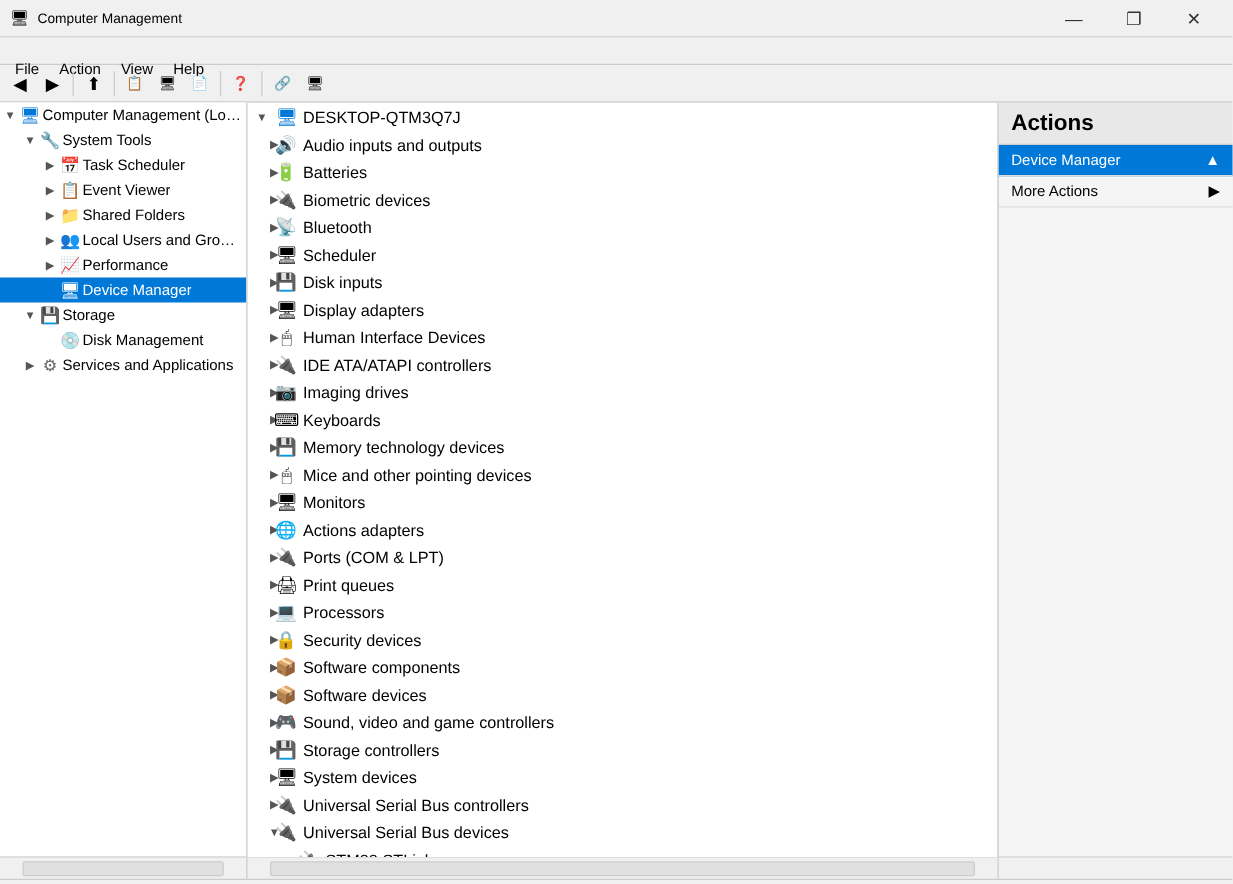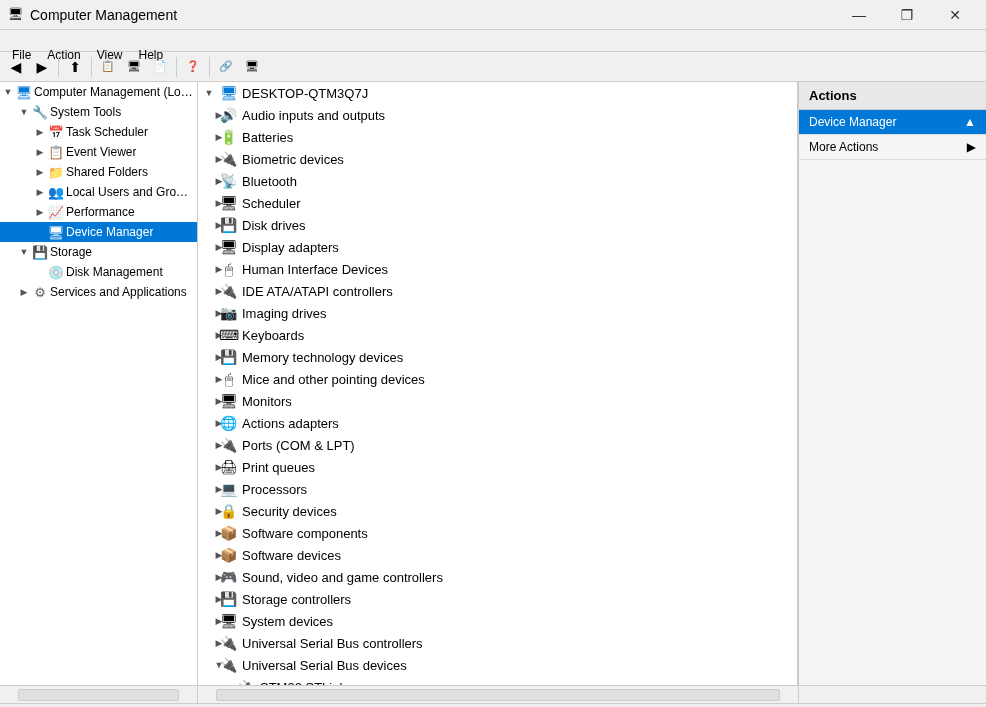--- a/index.html
+++ b/index.html
@@ -26,21 +26,21 @@
     .title-bar-left {
       display: flex;
       align-items: center;
       gap: 6px;
     }
     .title-bar-icon {
       width: 16px;
       height: 16px;
     }
     .title-bar-title {
-      font-size: 14px;
+      font-size: 11px;
       color: #000;
       text-align: right;
     }
     .title-bar-controls {
       display: flex;
       gap: 2px;
     }
     .title-bar-btn {
       width: 46px;
       height: 30px;
@@ -197,21 +197,21 @@
     .right-panel {
       width: 188px;
       min-width: 188px;
       background: #f5f5f5;
       border-left: 1px solid #ccc;
     }
     .actions-header {
       background: #e8e8e8;
       padding: 6px 10px;
       font-weight: bold;
-      font-size: 13px;
+      font-size: 18px;
       border-bottom: 1px solid #ccc;
     }
     .actions-item {
       display: flex;
       align-items: center;
       justify-content: space-between;
       padding: 5px 10px;
       cursor: pointer;
       font-size: 12px;
       border-bottom: 1px solid #ddd;
@@ -375,21 +375,21 @@
       <span class="device-label">Bluetooth</span>
     </div>
     <div class="device-item">
       <div class="device-expander" style="padding-left:20px;">▶</div>
       <div class="device-icon">🖥</div>
       <span class="device-label">Scheduler</span>
     </div>
     <div class="device-item">
       <div class="device-expander" style="padding-left:20px;">▶</div>
       <div class="device-icon">💾</div>
-      <span class="device-label">Disk drives</span>
+      <span class="device-label">Disk inputs</span>
     </div>
     <div class="device-item">
       <div class="device-expander" style="padding-left:20px;">▶</div>
       <div class="device-icon">🖥</div>
       <span class="device-label">Display adapters</span>
     </div>
     <div class="device-item">
       <div class="device-expander" style="padding-left:20px;">▶</div>
       <div class="device-icon">🖱</div>
       <span class="device-label">Human Interface Devices</span>

